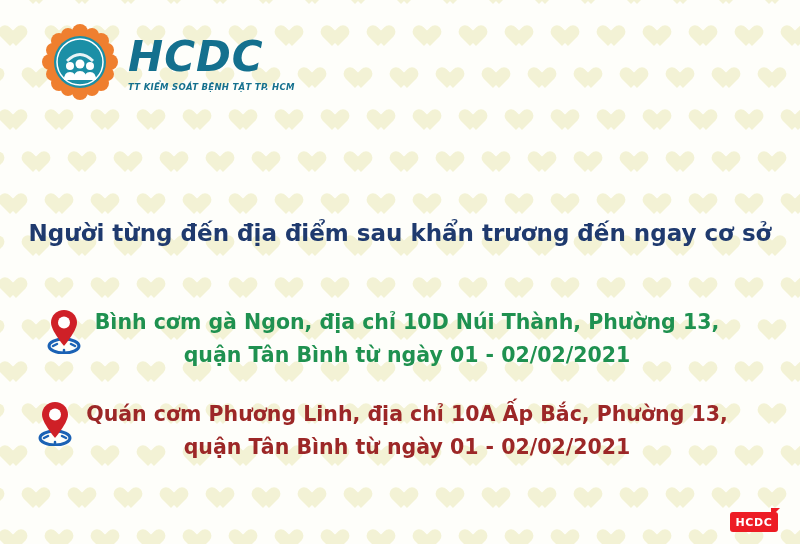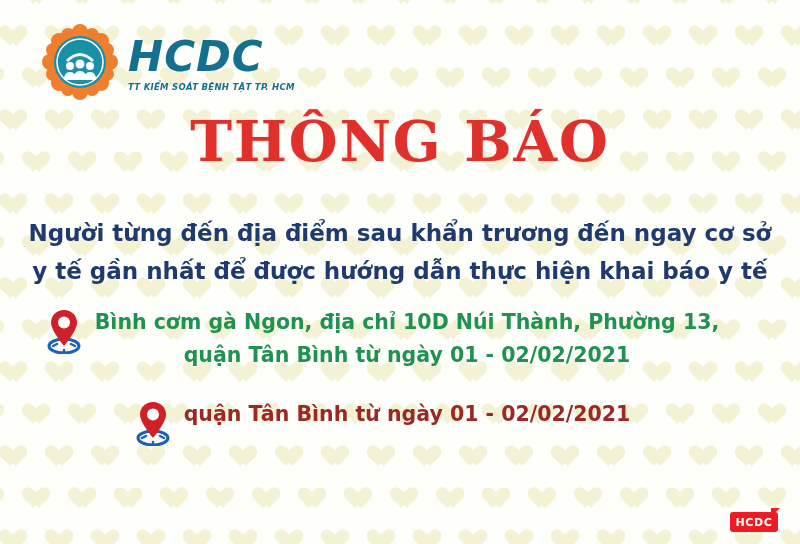--- a/index.html
+++ b/index.html
@@ -439,25 +439,23 @@
             <path d="M42 56 q0 -8 6 -8 q6 0 6 8 z"></path>
           </g>
         </svg>
       </div>
       <div class="logo-text">
         <span class="logo-hcdc">HCDC</span>
         <span class="logo-sub">TT KIỂM SOÁT BỆNH TẬT TP. HCM</span>
       </div>
     </div>
 
-    <div class="title">THÔNG BÁO</div>
 
     <div class="lead">
       <div>Người từng đến địa điểm sau khẩn trương đến ngay cơ sở</div>
-      <div>y tế gần nhất để được hướng dẫn thực hiện khai báo y tế</div>
     </div>
 
     <div class="entries">
 
       <div class="entry entry-green">
         <div class="pin">
           <svg width="34" height="46" viewBox="0 0 34 46" aria-hidden="true">
             <ellipse cx="17" cy="38" rx="15" ry="7" fill="none" stroke="#1b62b5" stroke-width="3"></ellipse>
             <path d="M6 38 l4 -2 M28 38 l-4 -2 M17 45 l0 -3" stroke="#1b62b5" stroke-width="2.5" stroke-linecap="round"></path>
             <path d="M17 2 C9.5 2 4 7.6 4 14.6 C4 23 17 38 17 38 C17 38 30 23 30 14.6 C30 7.6 24.5 2 17 2 Z" fill="#cf2027"></path>
@@ -473,20 +471,21 @@
       <div class="entry entry-maroon">
         <div class="pin">
           <svg width="34" height="46" viewBox="0 0 34 46" aria-hidden="true">
             <ellipse cx="17" cy="38" rx="15" ry="7" fill="none" stroke="#1b62b5" stroke-width="3"></ellipse>
             <path d="M6 38 l4 -2 M28 38 l-4 -2 M17 45 l0 -3" stroke="#1b62b5" stroke-width="2.5" stroke-linecap="round"></path>
             <path d="M17 2 C9.5 2 4 7.6 4 14.6 C4 23 17 38 17 38 C17 38 30 23 30 14.6 C30 7.6 24.5 2 17 2 Z" fill="#cf2027"></path>
             <circle cx="17" cy="14.5" r="6" fill="#ffffff"></circle>
           </svg>
         </div>
         <div class="entry-text">
+          <div>Quán cơm Phương Linh, địa chỉ 10A Ấp Bắc, Phường 13,</div>
           <div>quận Tân Bình từ ngày 01 - 02/02/2021</div>
         </div>
       </div>
 
     </div>
 
     <div class="viet-badge">
       <div class="viet-flag"></div>
       <div class="viet-box">
         <span class="viet-label">HCDC</span>

